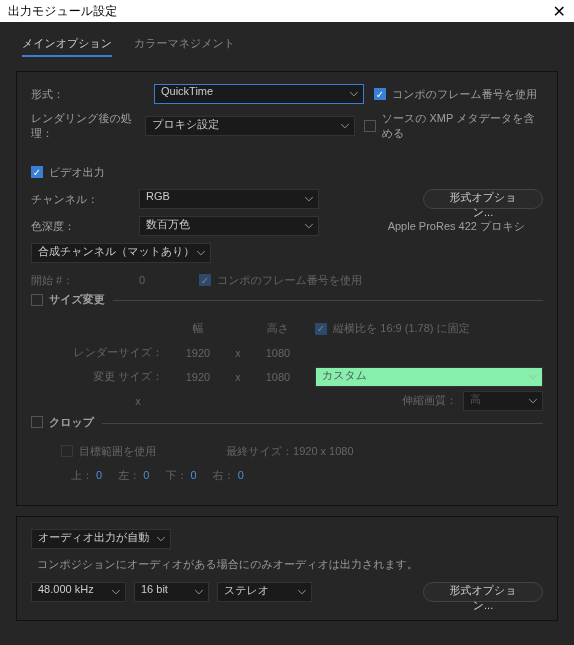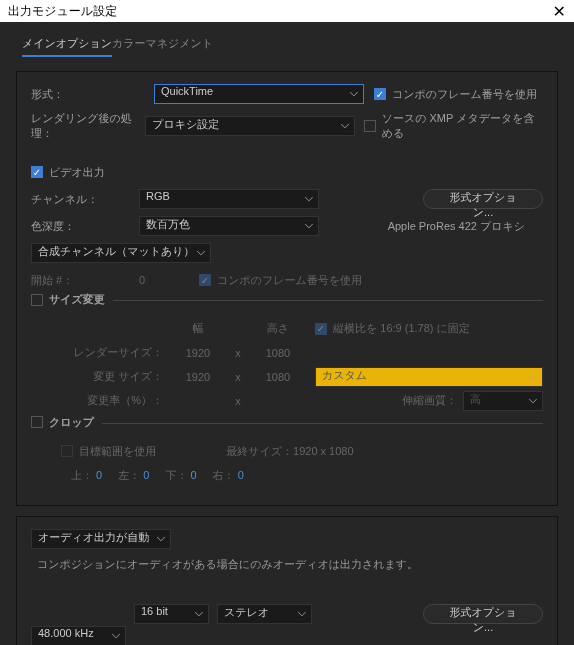--- a/index.html
+++ b/index.html
@@ -17,21 +17,21 @@
   color: #000;
   height: 22px;
   display: flex;
   align-items: center;
   justify-content: space-between;
   padding: 0 8px;
   font-size: 12px;
 }
 .close-x { font-size: 16px; cursor: pointer; }
 .body-wrap { padding: 14px 16px; }
-.tabs { display: flex; margin-bottom: 14px; padding-left: 6px; text-align: right; }
+.tabs { display: flex; gap: 22px; margin-bottom: 14px; padding-left: 6px; text-align: right; }
 .tab { color: #888; padding-bottom: 4px; cursor: pointer; }
 .tab.active { color: #ccc; border-bottom: 2px solid #3a7fd5; }
 .panel {
   border: 1px solid #111;
   background: #262626;
   padding: 12px 14px 18px 14px;
   margin-bottom: 10px;
 }
 .row { display: flex; align-items: center; margin-bottom: 7px; min-height: 20px; }
 .lbl { padding-right: 8px; color: #a0a0a0; }
@@ -221,25 +221,24 @@
           <span class="col-x">x</span>
           <span class="col-h">1080</span>
         </div>
         <div class="grid-row dim">
           <span class="col-lbl">変更 サイズ：</span>
           <span class="col-w">1920</span>
           <span class="col-x">x</span>
           <span class="col-h">1080</span>
           <span style="width:12px;"></span>
           <span class="select-wrap" style="flex:1;">
-            <div class="select disabled" style="width:100%;background:#eab308;color:#555;">カスタム</div>
+            <div class="select disabled" style="width:100%;background:#86efac;color:#555;">カスタム</div>
           </span>
         </div>
         <div class="grid-row dim">
-          <span class="col-lbl">変更率（%）：</span>
           <span class="col-w"></span>
           <span class="col-x">x</span>
           <span class="col-h"></span>
           <span style="flex:1;"></span>
           <span>伸縮画質：</span>
           <span style="width:6px;"></span>
           <span class="select-wrap" style="width:80px;">
             <div class="select disabled" style="width:80px;color:#555;">高</div>
           </span>
         </div>
@@ -270,21 +269,21 @@
     </div>
 
   </div>
 
   <div class="panel audio-block">
     <span class="select-wrap" style="width:140px;">
       <div class="select" style="width:140px;">オーディオ出力が自動</div>
     </span>
     <div class="audio-note">コンポジションにオーディオがある場合にのみオーディオは出力されます。</div>
     <div class="audio-row">
-      <span class="select-wrap" style="width:95px;margin-top:44px;">
+      <span class="select-wrap" style="width:95px;">
         <div class="select" style="width:95px;">48.000 kHz</div>
       </span>
       <span class="select-wrap" style="width:75px;">
         <div class="select" style="width:75px;">16 bit</div>
       </span>
       <span class="select-wrap" style="width:95px;">
         <div class="select" style="width:95px;">ステレオ</div>
       </span>
       <span style="flex:1;"></span>
       <button class="btn" style="width:120px;">形式オプション...</button>

